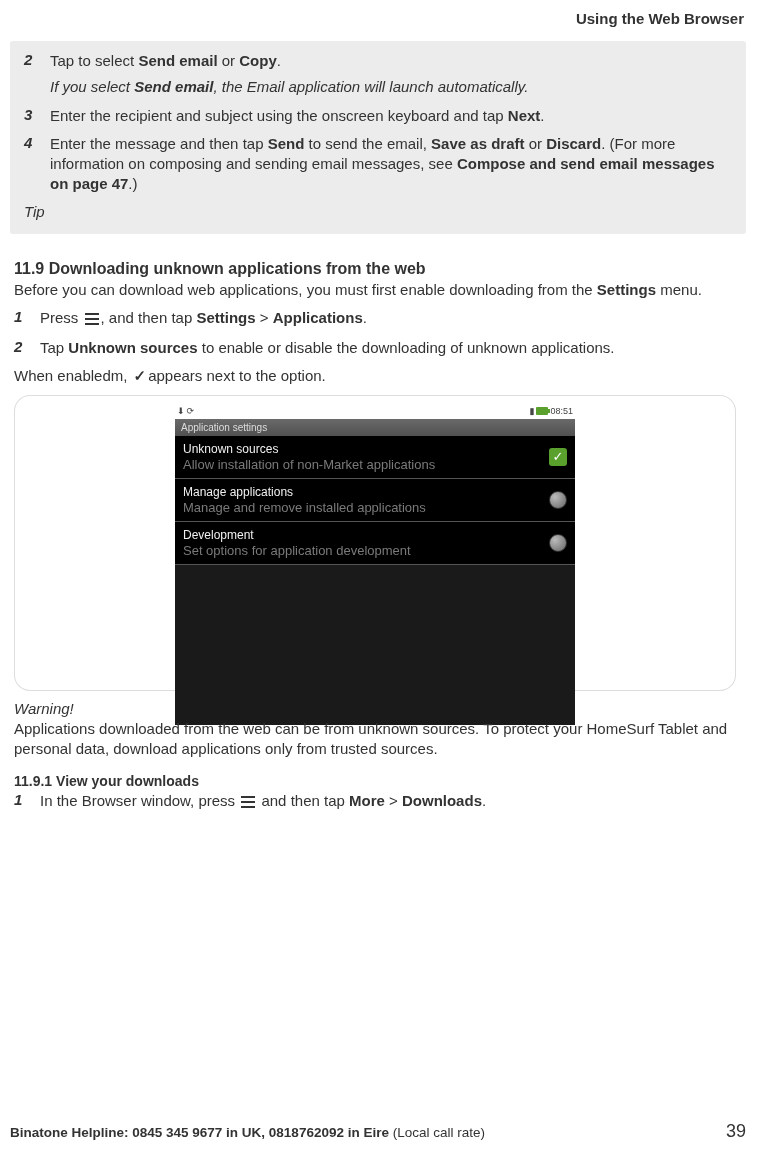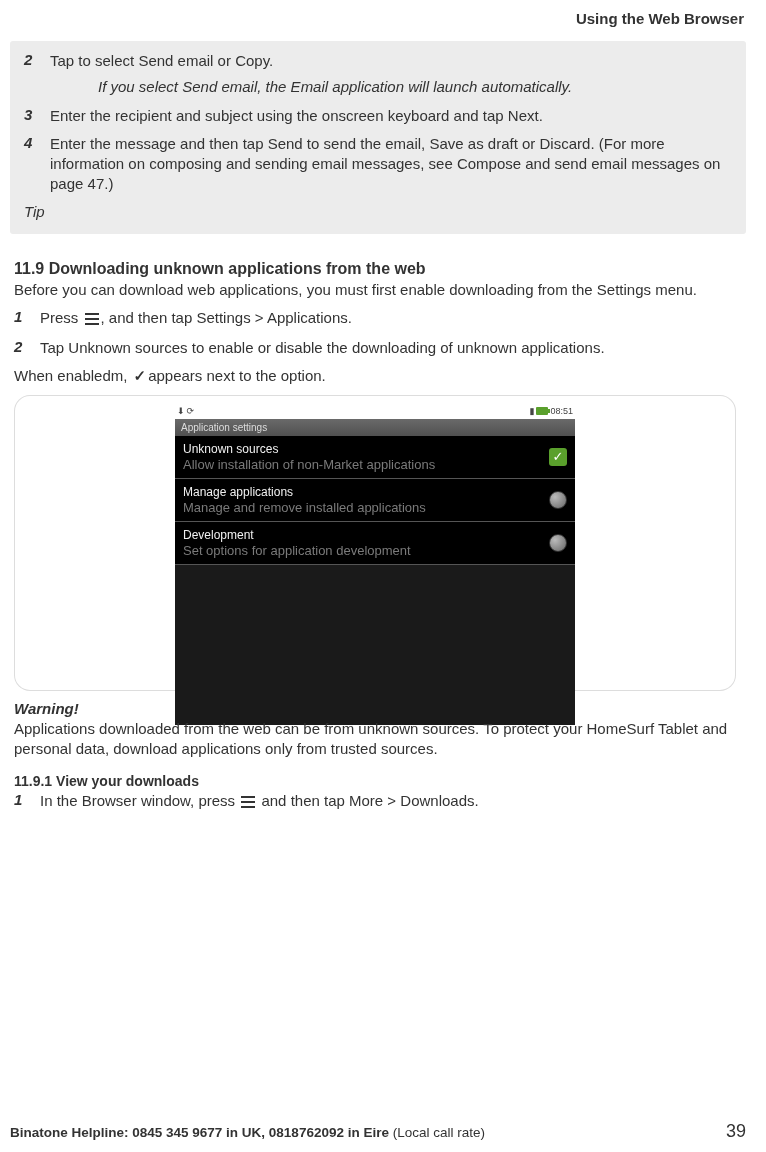--- a/index.html
+++ b/index.html
@@ -48,36 +48,35 @@
     width: 16px;
     flex: 0 0 16px;
   }
   .step-body {
     flex: 1;
     line-height: 1.35;
   }
   .sub-note {
     font-style: italic;
     margin-top: 6px;
-    margin-left: 48px;
   }
   .tip-label {
     font-style: italic;
     font-weight: normal;
     margin-top: 8px;
   }
   .tip-body { line-height: 1.35; }
   .content { padding: 6px 10px 0 4px; }
   h2.section-heading {
     font-size: 16px;
     font-weight: bold;
     margin: 14px 0 2px 0;
   }
   .para { line-height: 1.35; margin: 2px 0 8px 0; }
-  .b { font-weight: normal; }
+  .b { font-weight: bold; }
   .i { font-style: italic; }
   .menu-icon {
     display: inline-block;
     vertical-align: -2px;
     margin: 0 2px;
   }
   .check-glyph {
     display: inline-block;
     font-weight: bold;
     margin: 0 2px;
@@ -155,21 +154,21 @@
   .app-remain {
     height: 160px;
     background: #1a1a1a;
   }
   h3.subsection {
     font-size: 14px;
     font-weight: bold;
     margin: 14px 0 2px 0;
   }
   .warning-label {
-    font-weight: bold;
+    font-weight: normal;
     font-style: italic;
   }
   .footer {
     position: absolute;
     bottom: 10px;
     left: 10px;
     right: 20px;
     display: flex;
     justify-content: space-between;
     align-items: baseline;

